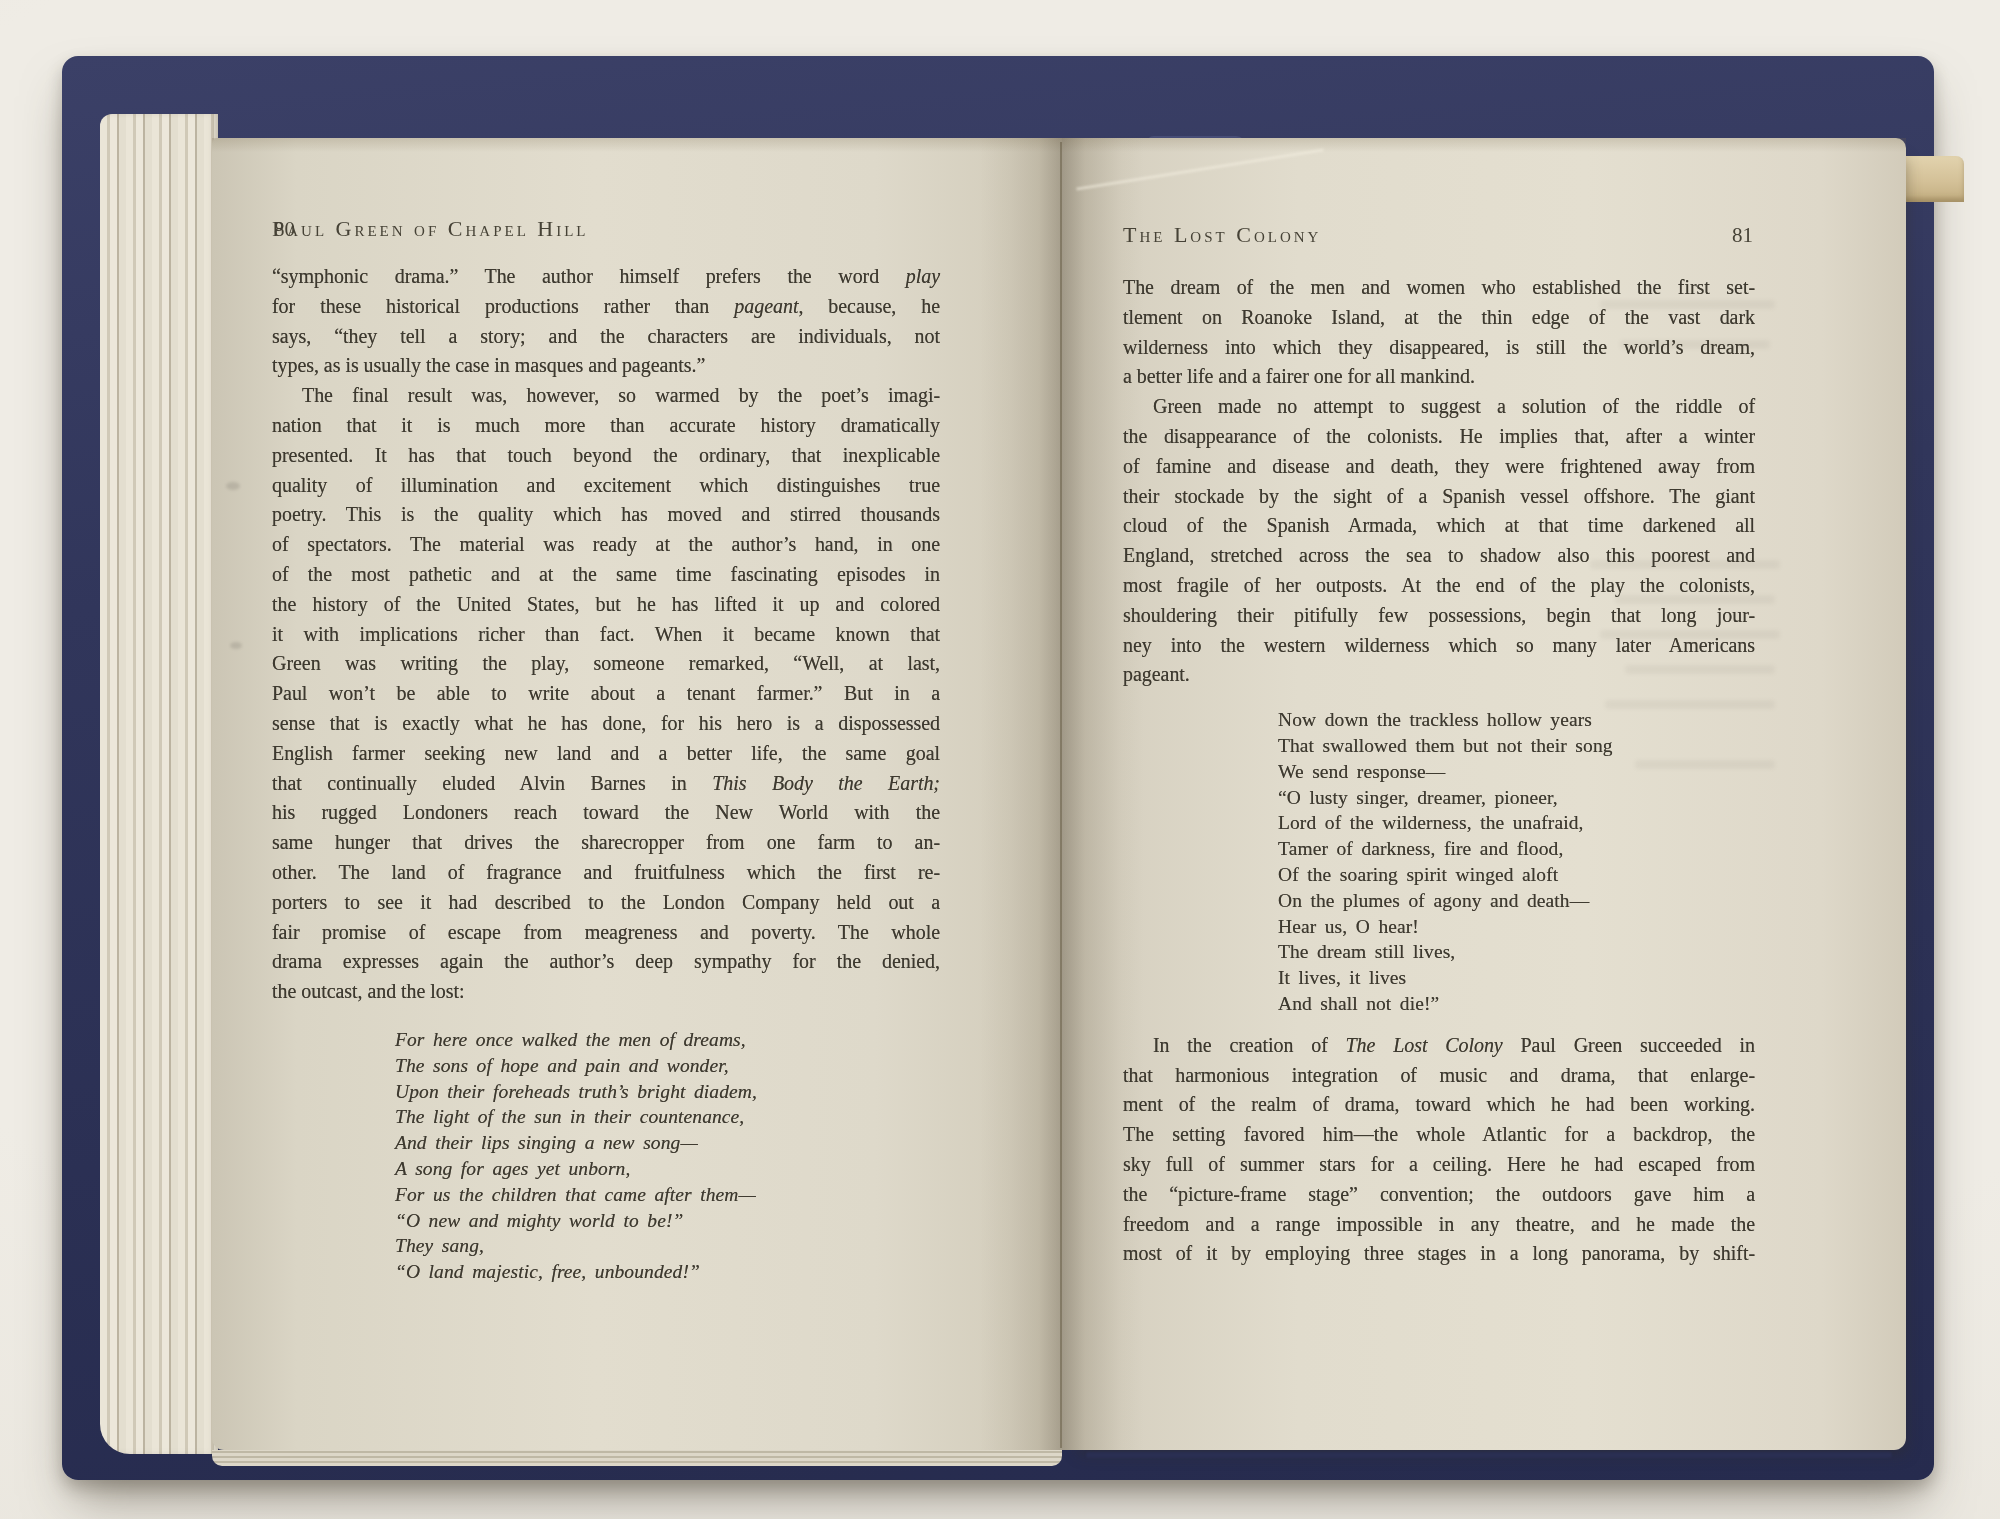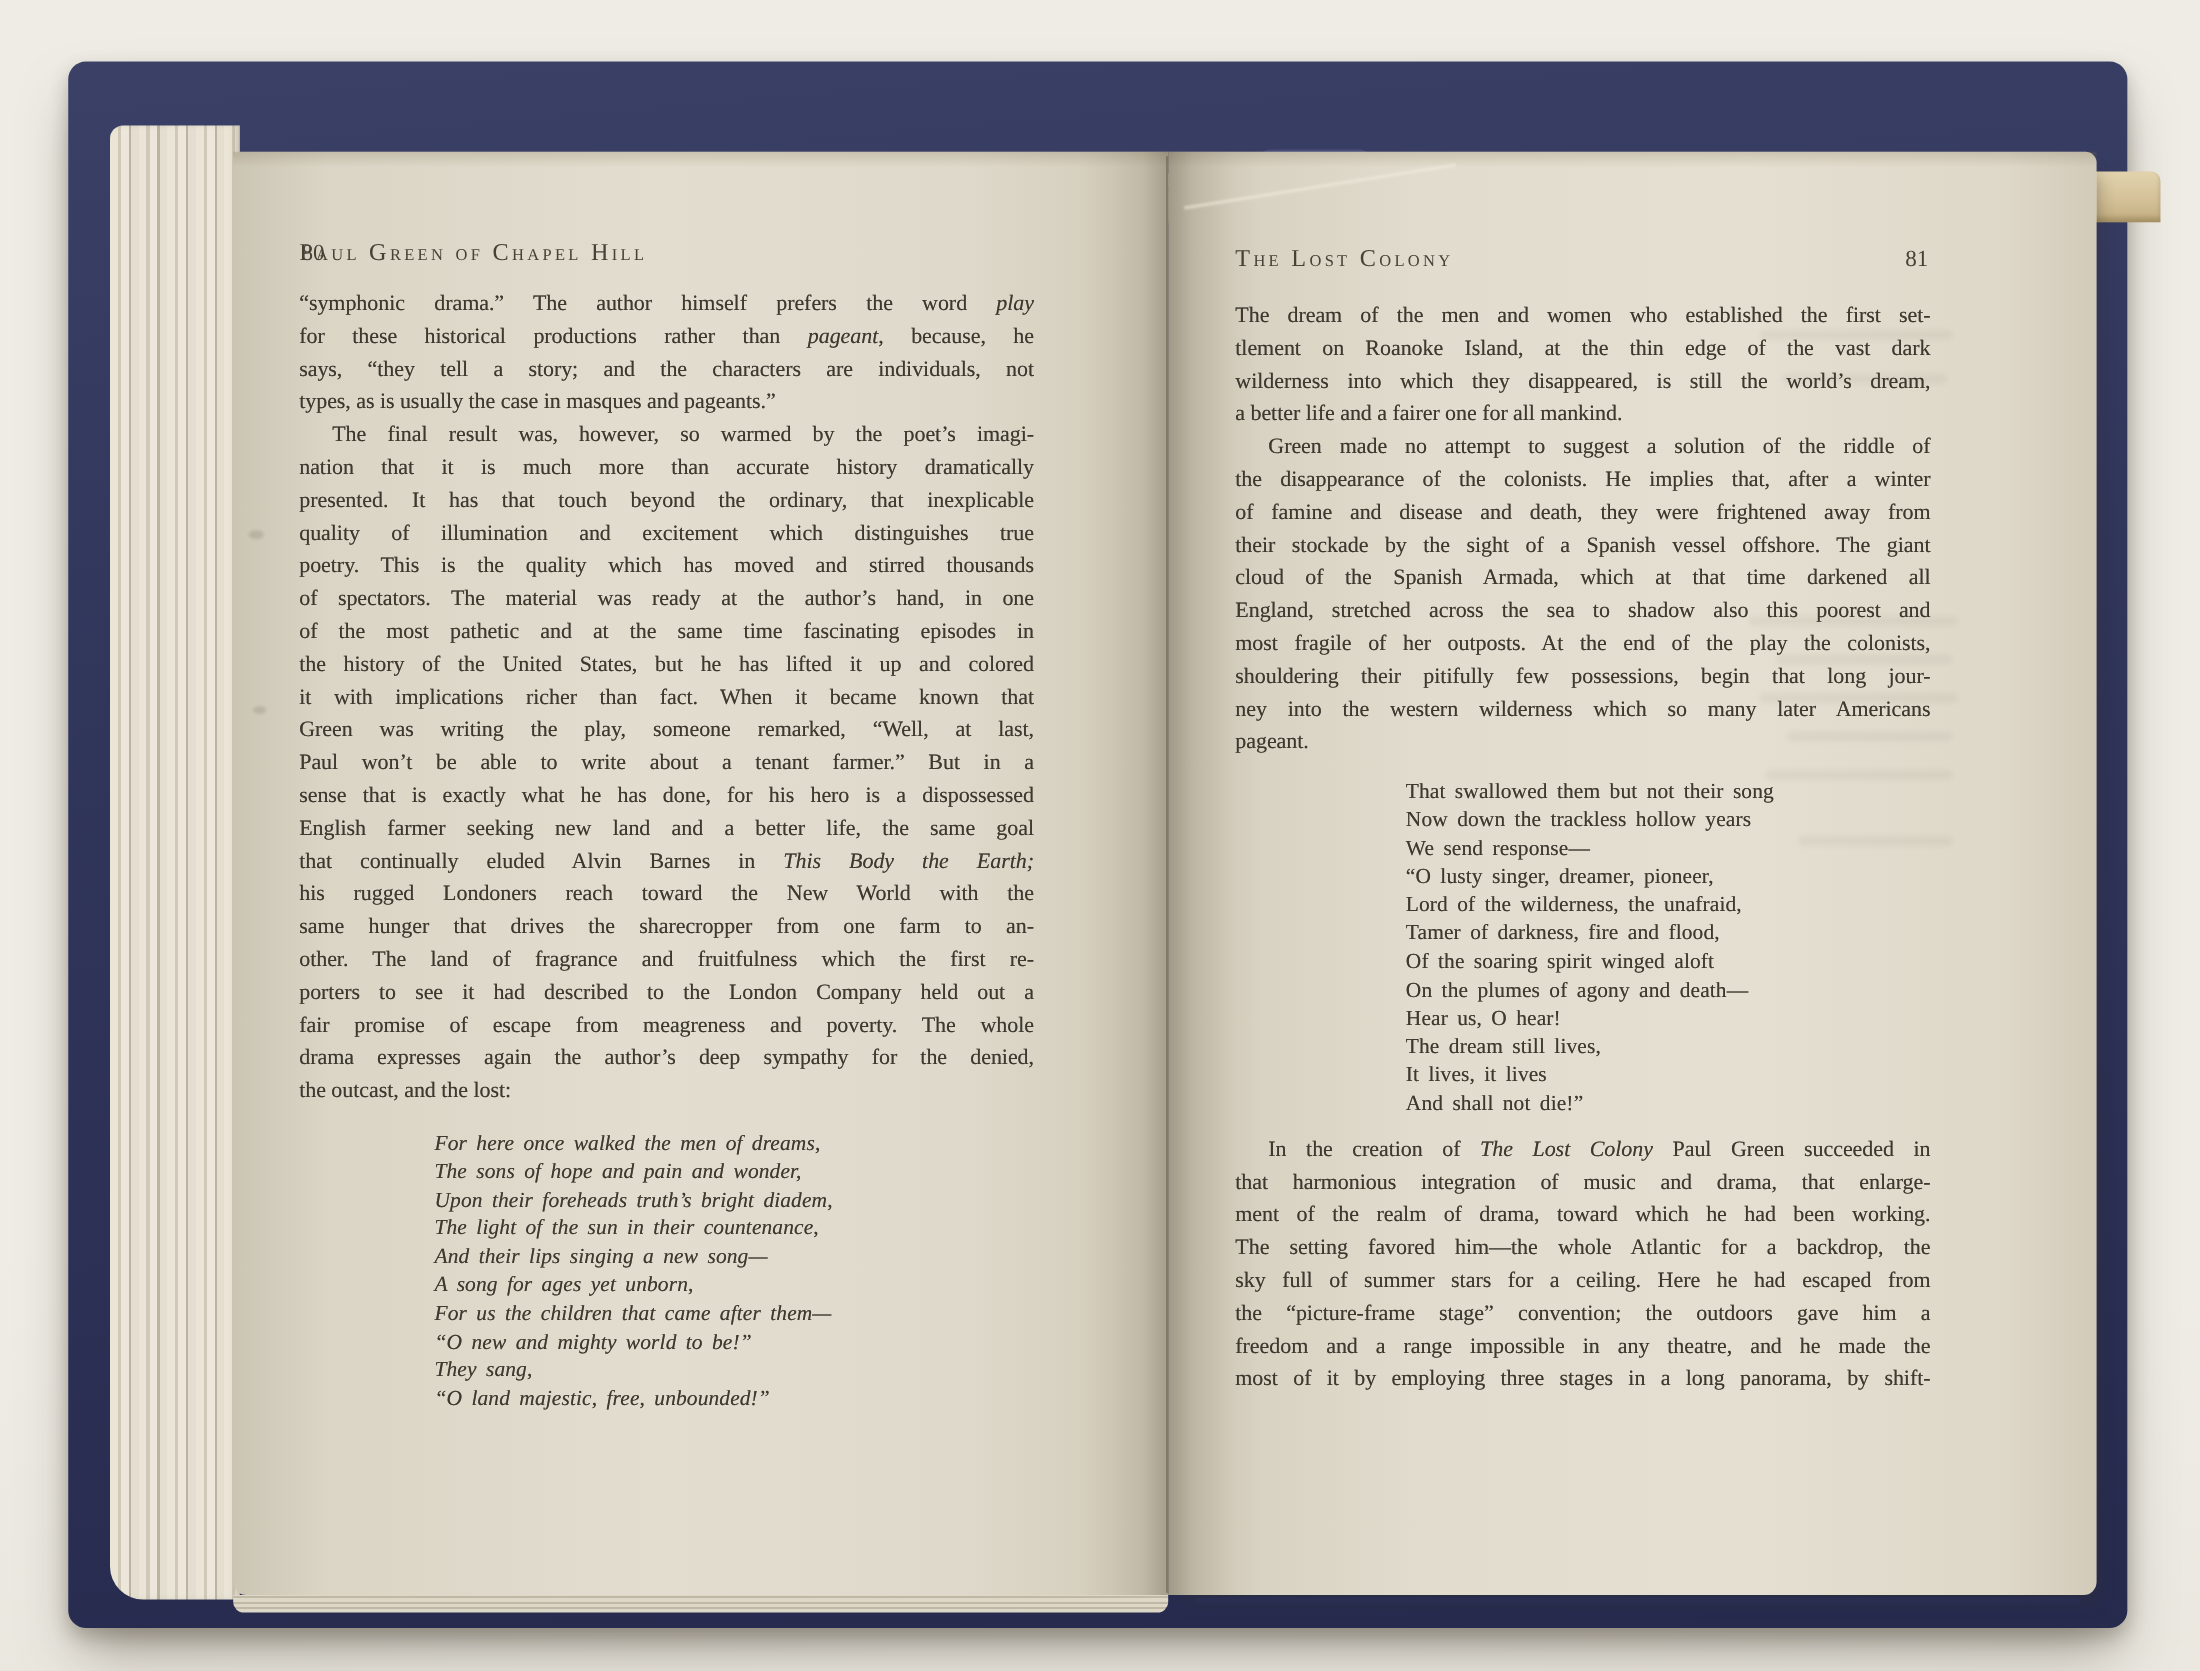--- a/index.html
+++ b/index.html
@@ -174,22 +174,22 @@
         <div class="pline">of famine and disease and death, they were frightened away from</div>
         <div class="pline">their stockade by the sight of a Spanish vessel offshore. The giant</div>
         <div class="pline">cloud of the Spanish Armada, which at that time darkened all</div>
         <div class="pline">England, stretched across the sea to shadow also this poorest and</div>
         <div class="pline">most fragile of her outposts. At the end of the play the colonists,</div>
         <div class="pline">shouldering their pitifully few possessions, begin that long jour-</div>
         <div class="pline">ney into the western wilderness which so many later Americans</div>
         <div class="pline lastline">pageant.</div>
       </div>
       <div class="verse">
+        <div class="vline">Now down the trackless hollow years</div>
         <div class="vline">That swallowed them but not their song</div>
-        <div class="vline">Now down the trackless hollow years</div>
         <div class="vline">We send response—</div>
         <div class="vline">“O lusty singer, dreamer, pioneer,</div>
         <div class="vline">Lord of the wilderness, the unafraid,</div>
         <div class="vline">Tamer of darkness, fire and flood,</div>
         <div class="vline">Of the soaring spirit winged aloft</div>
         <div class="vline">On the plumes of agony and death—</div>
         <div class="vline">Hear us, O hear!</div>
         <div class="vline">The dream still lives,</div>
         <div class="vline">It lives, it lives</div>
         <div class="vline">And shall not die!”</div>

